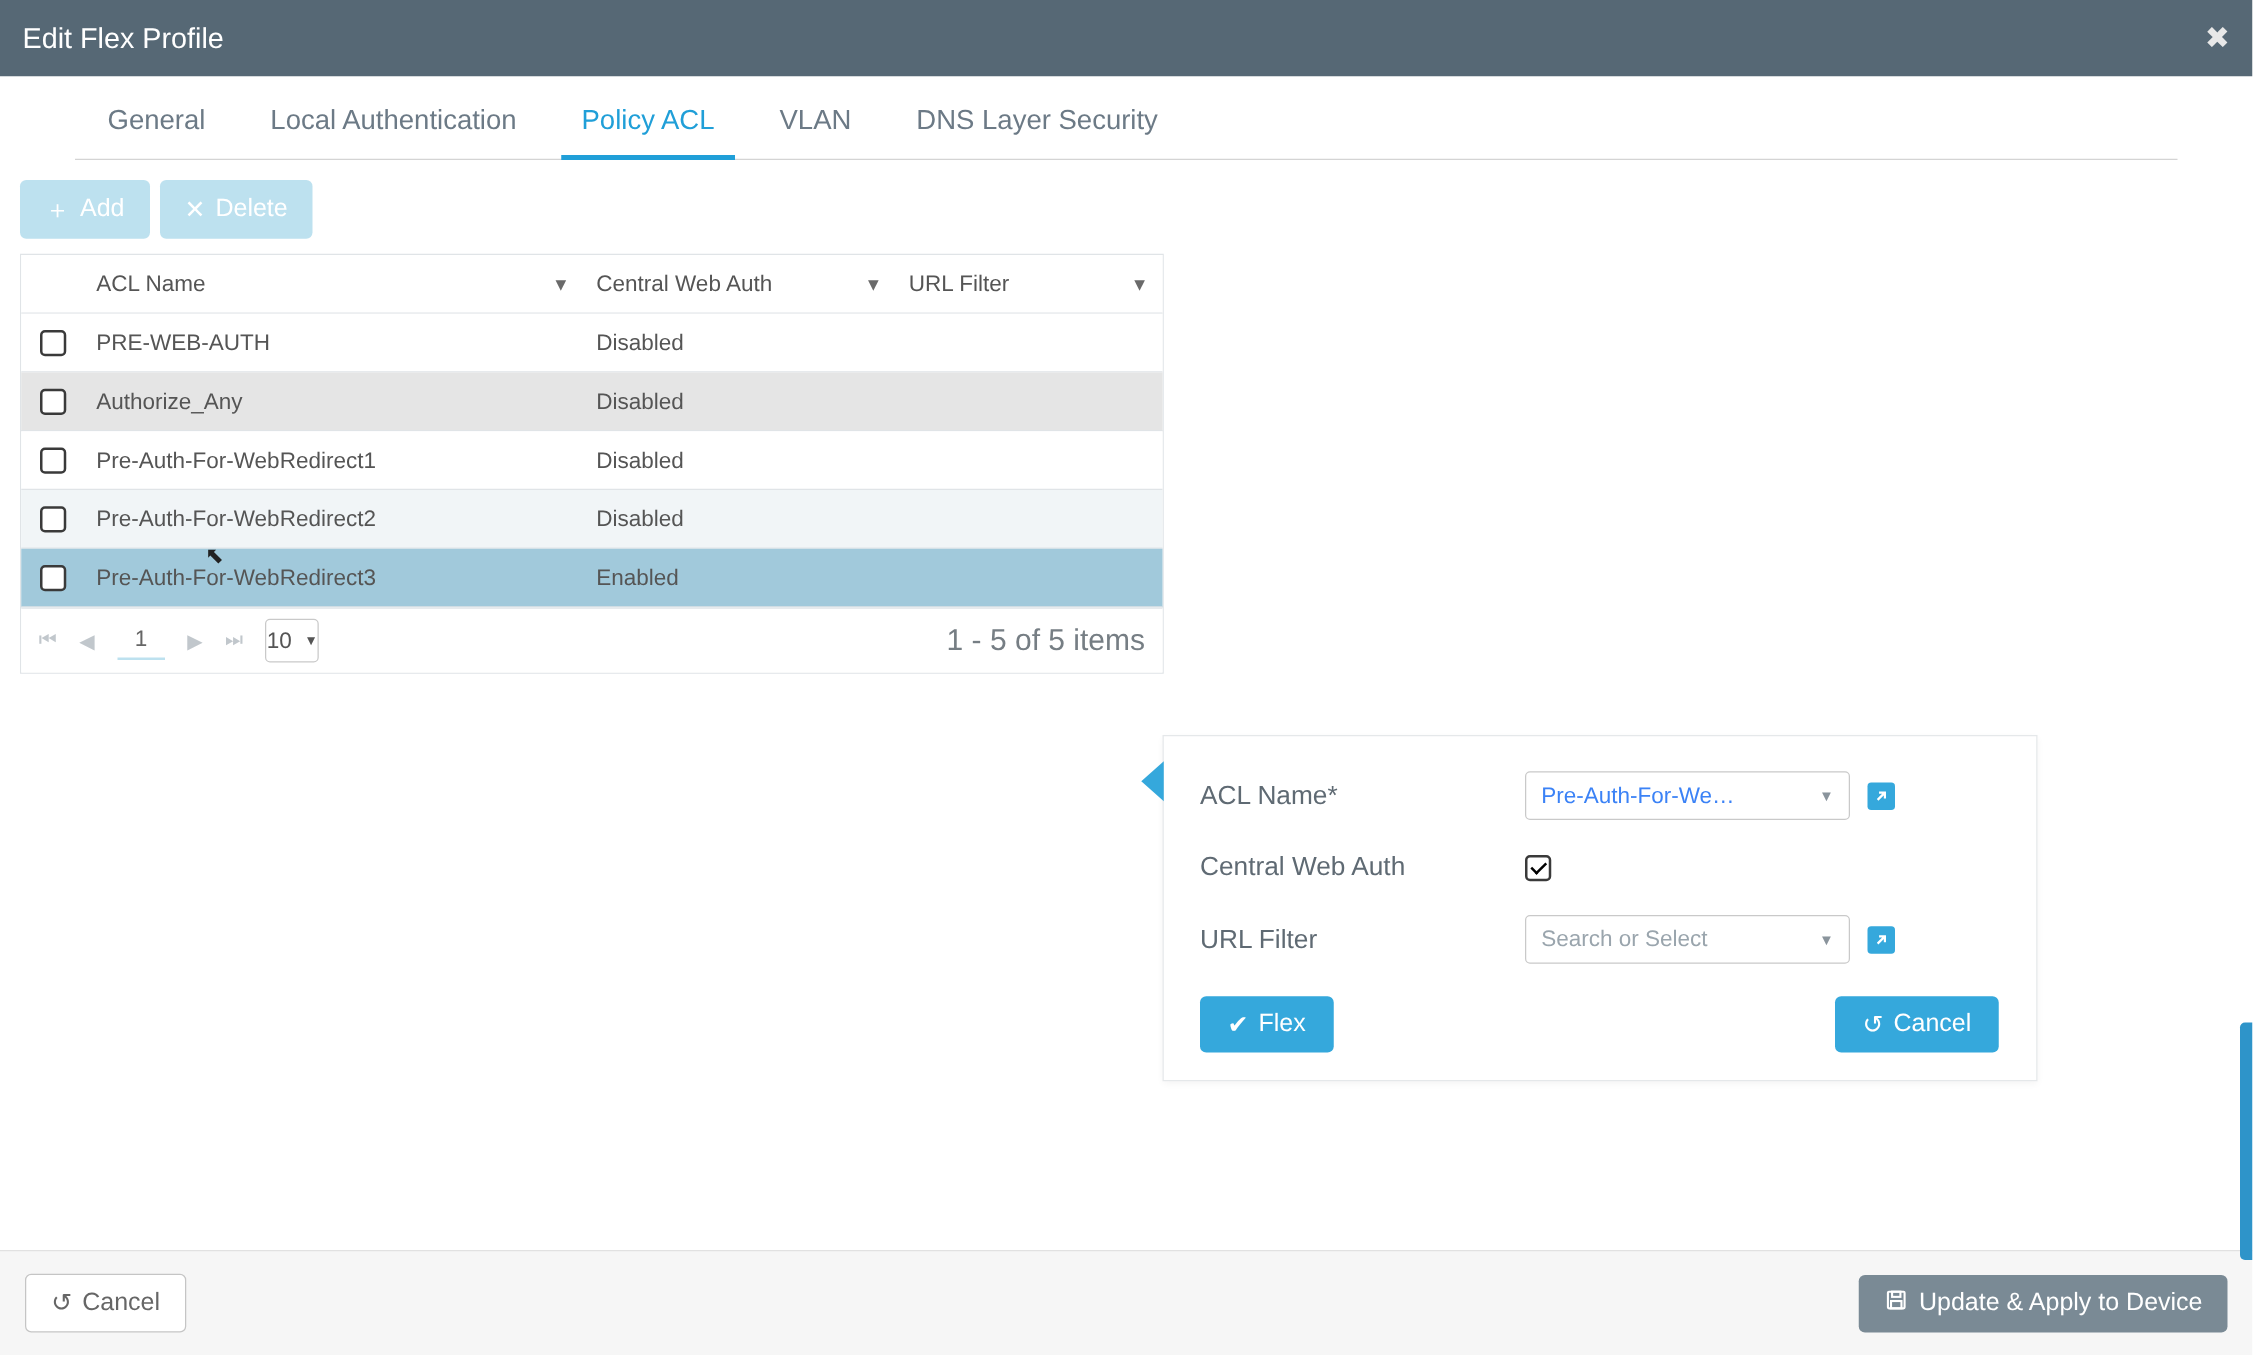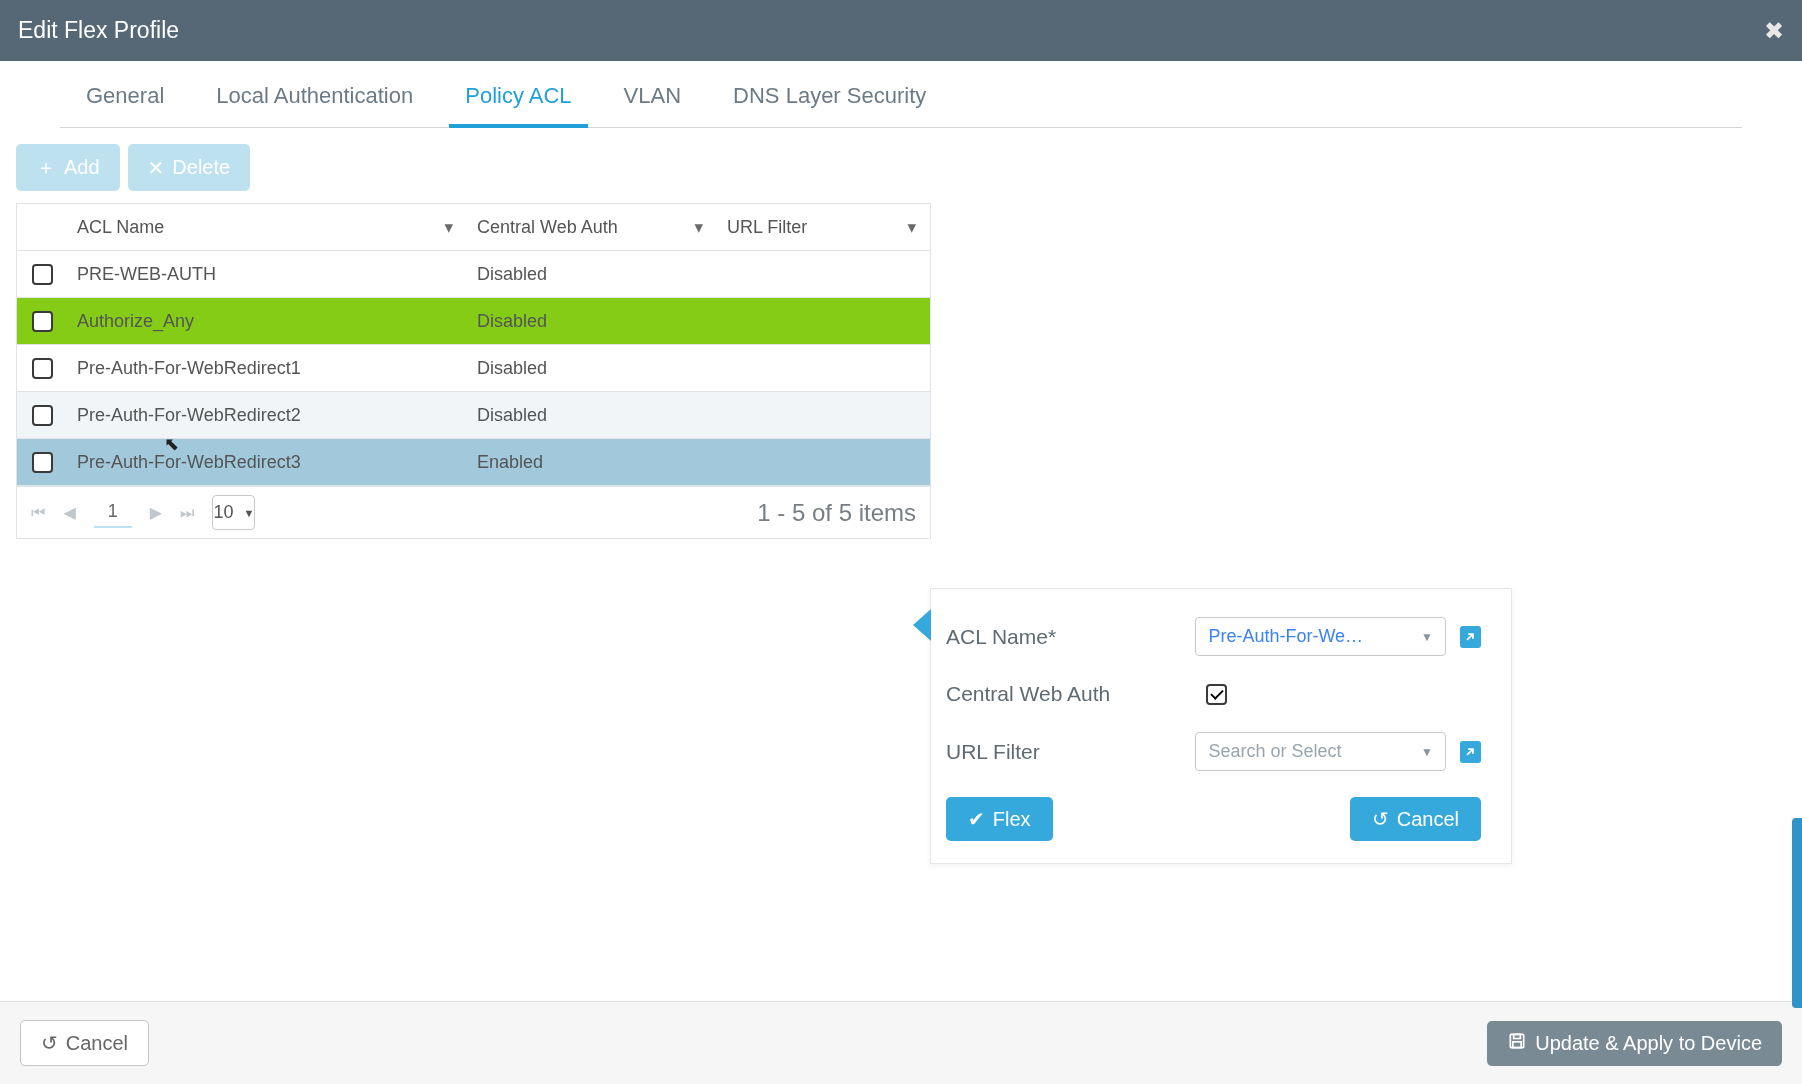--- a/index.html
+++ b/index.html
@@ -94,21 +94,21 @@
   width:21px; height:21px; border:2px solid #3a3a3a; border-radius:4px;
   display:inline-flex; align-items:center; justify-content:center;
   background:#fff;
 }
 .chk.checked::after {
   content:""; width:10px; height:5px; border-left:2.5px solid #000; border-bottom:2.5px solid #000;
   transform:rotate(-45deg) translate(1px,-1px);
 }
 .grid-row:nth-child(odd){ background:#fff;}
 .grid-row.zebra { background:#f1f5f7; }
-.grid-row.hover { background:#84cc16; }
+.grid-row.hover { background:#e5e5e5; }
 .grid-row.selected { background:#a1c9db; }
 .cursor-ptr{
   position:absolute;
   left:164px; top:305px;
   font-size:18px;
   color:#222;
   pointer-events:none;
 }
 .pager {
   display:flex; align-items:center; gap:18px;
@@ -122,25 +122,25 @@
   color:#666; border-bottom:2px solid #bde1ef;
 }
 .page-size {
   border:1px solid #c9c9c9; border-radius:4px; padding:6px 0;
   display:inline-flex; align-items:center; gap:10px; color:#555;
 }
 .pager .summary { margin-left:auto; color:#767e84; font-size:24px;}
 .edit-panel {
   position:absolute;
   left:930px; top:460px;
-  width:582px;
+  width:700px;
   background:#fff;
   border:1px solid #e5e8ea;
   box-shadow:0 2px 6px rgba(0,0,0,0.05);
-  padding:28px 30px 22px 15px;
+  padding:28px 30px 22px 29px;
 }
 .edit-panel::before{
   content:"";
   position:absolute;
   left:-18px; top:20px;
   border-top:16px solid transparent;
   border-bottom:16px solid transparent;
   border-right:18px solid #35a8dc;
 }
 .field-row { display:flex; align-items:center; margin-bottom:26px; }

